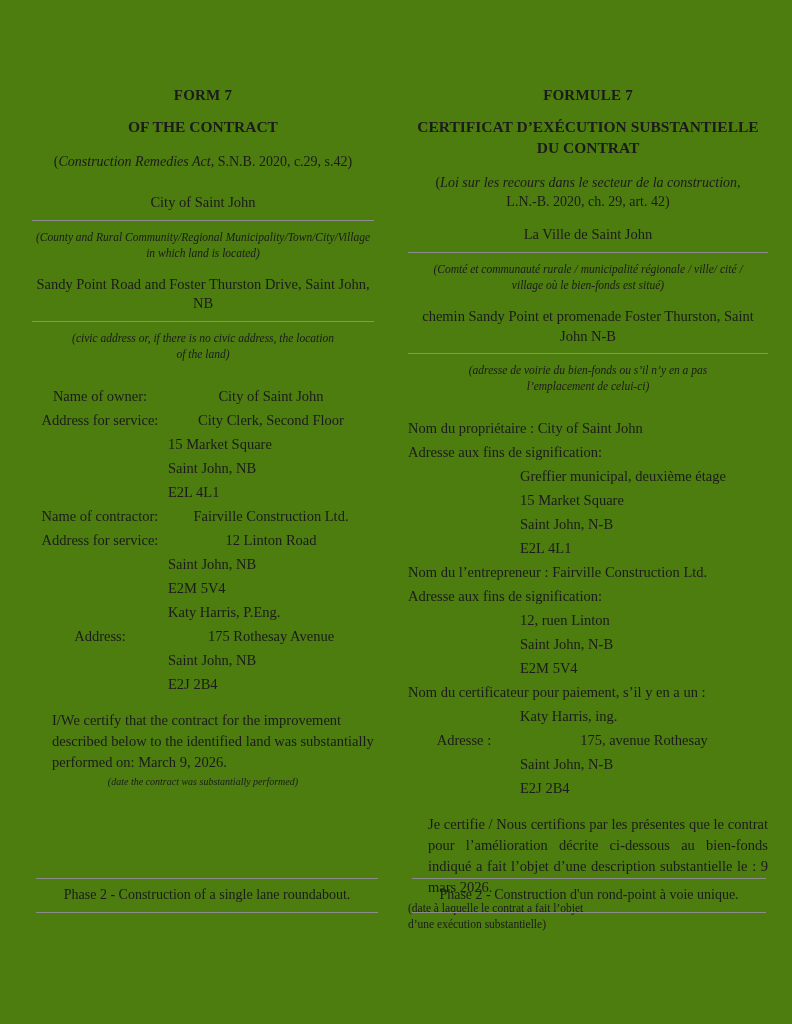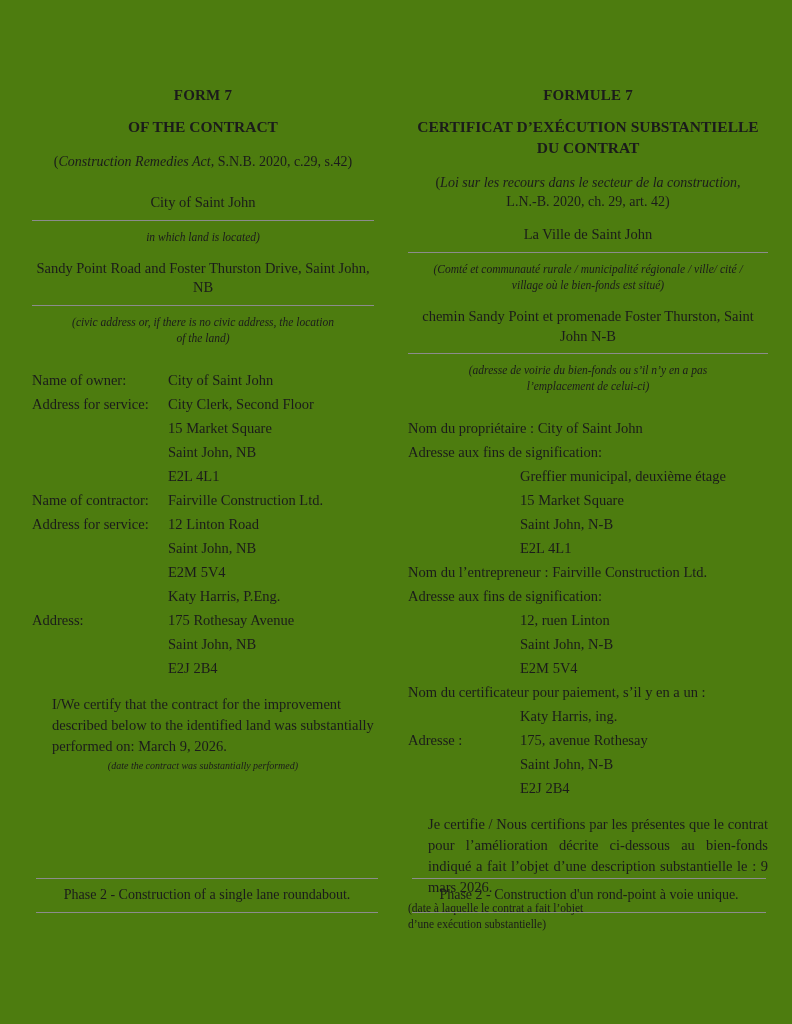--- a/index.html
+++ b/index.html
@@ -91,20 +91,21 @@
   
   .rows {
     font-size: 14.5px;
     line-height: 24px;
   }
   .row {
     display: flex;
     flex-direction: row;
     align-items: flex-start;
     white-space: nowrap;
+    text-align: center;
   }
   .row .lbl {
     flex: 0 0 136px;
     max-width: 136px;
   }
   .row .val {
     flex: 1 1 auto;
   }
   .row-wide {
     display: block;
@@ -191,20 +192,21 @@
 
       <div class="act-ref">
         <span>(</span><em>Construction Remedies Act</em><span>, S.N.B. 2020, c.29, s.42)</span>
       </div>
 
       <div class="gap-md"></div>
 
       <div class="field-value-center">City of Saint John</div>
       <hr class="rule">
       <div class="rule-caption">
+        <div>(County and Rural Community/Regional Municipality/Town/City/Village</div>
         <div>in which land is located)</div>
       </div>
 
       <div class="gap-sm"></div>
 
       <div class="field-value-center">
         <div>Sandy Point Road and Foster Thurston Drive, Saint John,</div>
         <div>NB</div>
       </div>
       <hr class="rule">

